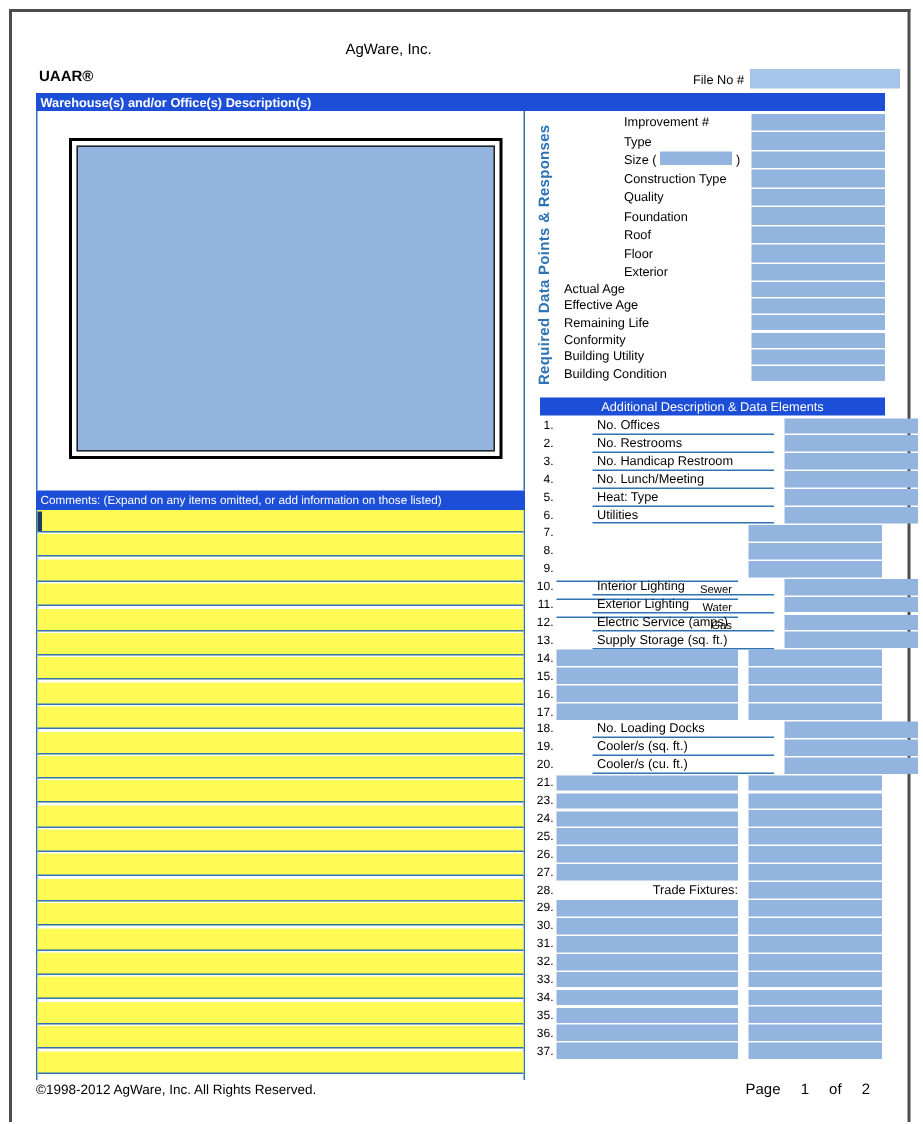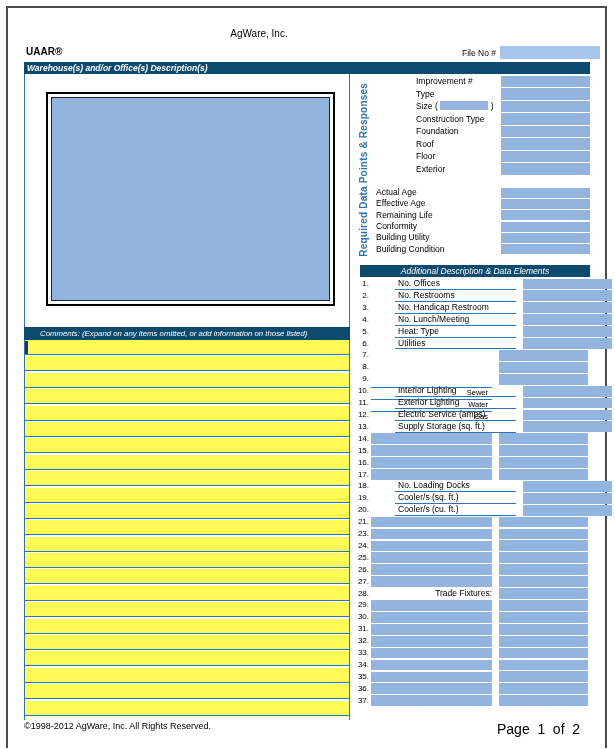--- a/index.html
+++ b/index.html
@@ -15,23 +15,23 @@
     position:absolute;left:6px;top:6px;width:601px;height:742px;
     border:2px solid #4d4d4d;border-bottom:none;box-sizing:border-box;
     pointer-events:none;
   }
   
   .company{left:24px;top:28px;width:470px;text-align:center;font-size:10px;}
   .uaar{left:26px;top:46px;font-size:10px;font-weight:bold;}
   .fileno-label{left:400px;top:48px;width:96px;text-align:right;font-size:8.5px;}
   .fileno-box{left:500px;top:46px;width:100px;height:13px;background:#a7c4ea;}
   
-  .bar{background:#0c4a6e;color:#fff;box-sizing:border-box;font-style:italic;}
+  .bar{background:#1d4ed8;color:#fff;box-sizing:border-box;}
   .main-bar{left:24px;top:62px;width:566px;height:12px;font-size:8.5px;font-weight:bold;line-height:12px;padding-left:3px;}
-  .comments-bar{left:24px;top:327px;width:326px;height:13px;font-size:7.8px;line-height:13px;padding-left:16px;}
+  .comments-bar{left:24px;top:327px;width:326px;height:13px;font-size:7.8px;line-height:13px;padding-left:3px;}
   .additional-bar{left:360px;top:265px;width:230px;height:12px;font-size:8.5px;line-height:12px;text-align:center;}
   
   .photo-section{
     left:24px;top:74px;width:326px;height:253px;background:#fff;
     border-left:1px solid #2e74b5;border-right:1px solid #2e74b5;box-sizing:border-box;
   }
   .photo-outer{
     position:absolute;left:21px;top:18px;width:279px;height:204px;
     border:2px solid #000;padding:3px;background:#fff;
   }
@@ -71,21 +71,21 @@
   .inum{width:19px;flex:none;text-align:right;font-size:8px;line-height:11.9px;padding-right:2px;box-sizing:border-box;}
   .ilabel{width:121px;flex:none;font-size:8.5px;line-height:11.4px;padding-left:3px;box-sizing:border-box;white-space:nowrap;}
   .ilabel.plain{border-bottom:1px solid #2e74b5;margin-left:24px;}
   .ilabel.right{border-bottom:1px solid #2e74b5;text-align:right;font-size:7.5px;padding-right:4px;margin-top:38px;}
   .ilabel.box{background:#92b4df;margin:0.6px 0;border-bottom:none;}
   .ilabel.center{text-align:right;padding-left:0;}
   .ispacer{width:7px;flex:none;}
   .ibox{width:89px;flex:none;background:#92b4df;margin:0.55px 0;}
   
   .copyright{left:24px;top:721px;font-size:9px;}
-  .pageinfo{left:497px;top:721px;width:83px;display:flex;justify-content:space-between;font-size:14px;}
+  .pageinfo{left:497px;top:721px;width:83px;display:flex;justify-content:space-between;font-size:10px;}
 </style>
 </head>
 <body>
 
 <div class="frame"></div>
 
 <div class="abs company">AgWare, Inc.</div>
 <div class="abs uaar">UAAR®</div>
 <div class="abs fileno-label">File No #</div>
 <div class="abs fileno-box"></div>
@@ -138,20 +138,24 @@
     <div class="frow">
       <div class="flabel">Type</div>
       <div class="fbox"></div>
     </div>
     <div class="frow">
       <div class="flabel">Size (<span class="inline-box"></span>)</div>
       <div class="fbox"></div>
     </div>
     <div class="frow">
       <div class="flabel">Construction Type</div>
+      <div class="fbox"></div>
+    </div>
+    <div class="frow">
+      <div class="flabel">Quality</div>
       <div class="fbox"></div>
     </div>
     <div class="frow">
       <div class="flabel">Foundation</div>
       <div class="fbox"></div>
     </div>
     <div class="frow">
       <div class="flabel">Roof</div>
       <div class="fbox"></div>
     </div>

